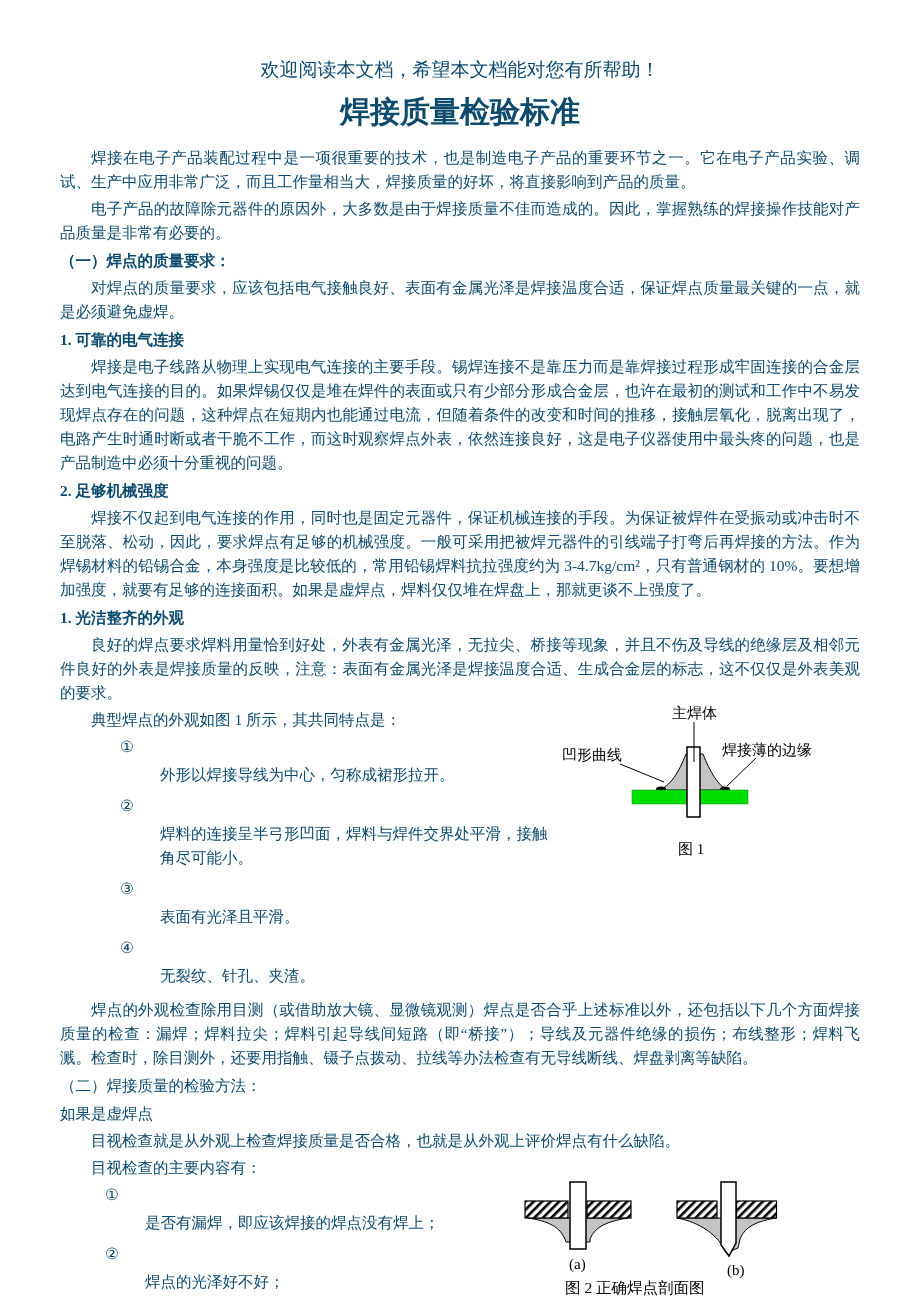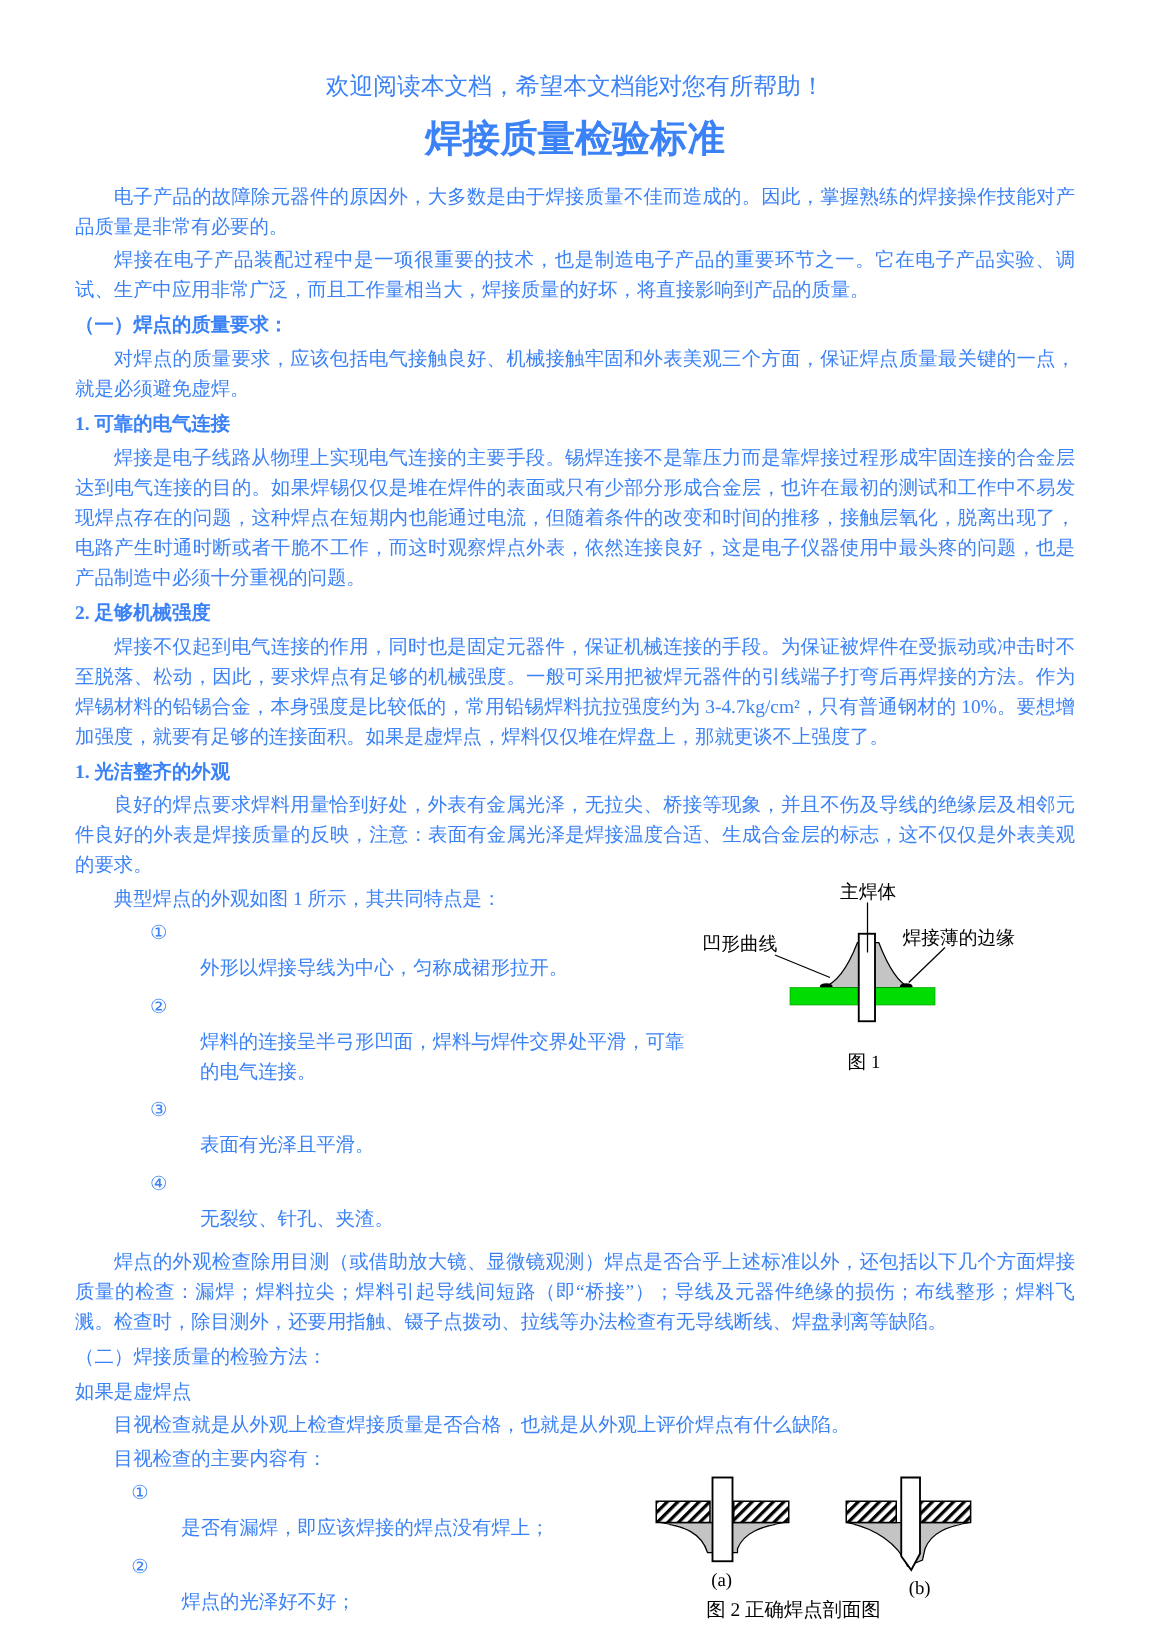--- a/index.html
+++ b/index.html
@@ -1,18 +1,18 @@
 <!DOCTYPE html>
 <html><head>
 <meta charset="utf-8">
 <style>
   html,body { margin:0; padding:0; background:#fff; }
   .page {
     position:relative; width:920px; height:1302px; margin:0 auto;
-    background:#ffffff; color:#3b82f6;
+    background:#ffffff; color:#0c4a6e;
     font-family:"Liberation Serif","DejaVu Serif",serif;
     padding:58px 60px 0 60px; box-sizing:border-box; overflow:hidden;
   }
   .note { text-align:center; font-size:19px; line-height:24px; }
   .doc-title { text-align:center; font-size:30px; line-height:40px; font-weight:700; margin:10px 0 14px 0; }
   p.body { font-size:15.5px; line-height:24px; text-align:justify; text-indent:2em; margin:0 0 3px 0; }
   .h-bold   { font-size:15.5px; line-height:24px; font-weight:700; margin:4px 0 3px 0; }
   .h-plain  { font-size:15.5px; line-height:24px; font-weight:400; margin:4px 0 3px 0; }
   .fig-row { display:flex; margin:0 0 3px 0; }
   .fig-row .left-col  { width:500px; flex:0 0 auto; }
@@ -30,45 +30,45 @@
 </style>
 </head>
 <body>
 
 <div class="page">
 
   <div class="note">欢迎阅读本文档，希望本文档能对您有所帮助！</div>
 
   <div class="doc-title">焊接质量检验标准</div>
 
+  <p class="body">焊接在电子产品装配过程中是一项很重要的技术，也是制造电子产品的重要环节之一。它在电子产品实验、调试、生产中应用非常广泛，而且工作量相当大，焊接质量的好坏，将直接影响到产品的质量。</p>
   <p class="body">电子产品的故障除元器件的原因外，大多数是由于焊接质量不佳而造成的。因此，掌握熟练的焊接操作技能对产品质量是非常有必要的。</p>
-  <p class="body">焊接在电子产品装配过程中是一项很重要的技术，也是制造电子产品的重要环节之一。它在电子产品实验、调试、生产中应用非常广泛，而且工作量相当大，焊接质量的好坏，将直接影响到产品的质量。</p>
 
   <div class="h-bold">（一）焊点的质量要求：</div>
-  <p class="body">对焊点的质量要求，应该包括电气接触良好、机械接触牢固和外表美观三个方面，保证焊点质量最关键的一点，就是必须避免虚焊。</p>
+  <p class="body">对焊点的质量要求，应该包括电气接触良好、表面有金属光泽是焊接温度合适，保证焊点质量最关键的一点，就是必须避免虚焊。</p>
 
   <div class="h-bold">1. 可靠的电气连接</div>
   <p class="body">焊接是电子线路从物理上实现电气连接的主要手段。锡焊连接不是靠压力而是靠焊接过程形成牢固连接的合金层达到电气连接的目的。如果焊锡仅仅是堆在焊件的表面或只有少部分形成合金层，也许在最初的测试和工作中不易发现焊点存在的问题，这种焊点在短期内也能通过电流，但随着条件的改变和时间的推移，接触层氧化，脱离出现了，电路产生时通时断或者干脆不工作，而这时观察焊点外表，依然连接良好，这是电子仪器使用中最头疼的问题，也是产品制造中必须十分重视的问题。</p>
 
   <div class="h-bold">2. 足够机械强度</div>
   <p class="body">焊接不仅起到电气连接的作用，同时也是固定元器件，保证机械连接的手段。为保证被焊件在受振动或冲击时不至脱落、松动，因此，要求焊点有足够的机械强度。一般可采用把被焊元器件的引线端子打弯后再焊接的方法。作为焊锡材料的铅锡合金，本身强度是比较低的，常用铅锡焊料抗拉强度约为 3-4.7kg/cm²，只有普通钢材的 10%。要想增加强度，就要有足够的连接面积。如果是虚焊点，焊料仅仅堆在焊盘上，那就更谈不上强度了。</p>
 
   <div class="h-bold">1. 光洁整齐的外观</div>
   <p class="body">良好的焊点要求焊料用量恰到好处，外表有金属光泽，无拉尖、桥接等现象，并且不伤及导线的绝缘层及相邻元件良好的外表是焊接质量的反映，注意：表面有金属光泽是焊接温度合适、生成合金层的标志，这不仅仅是外表美观的要求。</p>
 
   <div class="fig-row">
     <div class="left-col">
       <p class="body">典型焊点的外观如图 1 所示，其共同特点是：</p>
       <div class="feature-item">
         <span class="item-marker">①</span>
         <span class="item-text">外形以焊接导线为中心，匀称成裙形拉开。</span>
       </div>
       <div class="feature-item">
         <span class="item-marker">②</span>
-        <span class="item-text">焊料的连接呈半弓形凹面，焊料与焊件交界处平滑，可靠的电气连接。</span>
+        <span class="item-text">焊料的连接呈半弓形凹面，焊料与焊件交界处平滑，接触角尽可能小。</span>
       </div>
       <div class="feature-item">
         <span class="item-marker">③</span>
         <span class="item-text">表面有光泽且平滑。</span>
       </div>
       <div class="feature-item">
         <span class="item-marker">④</span>
         <span class="item-text">无裂纹、针孔、夹渣。</span>
       </div>
     </div>

